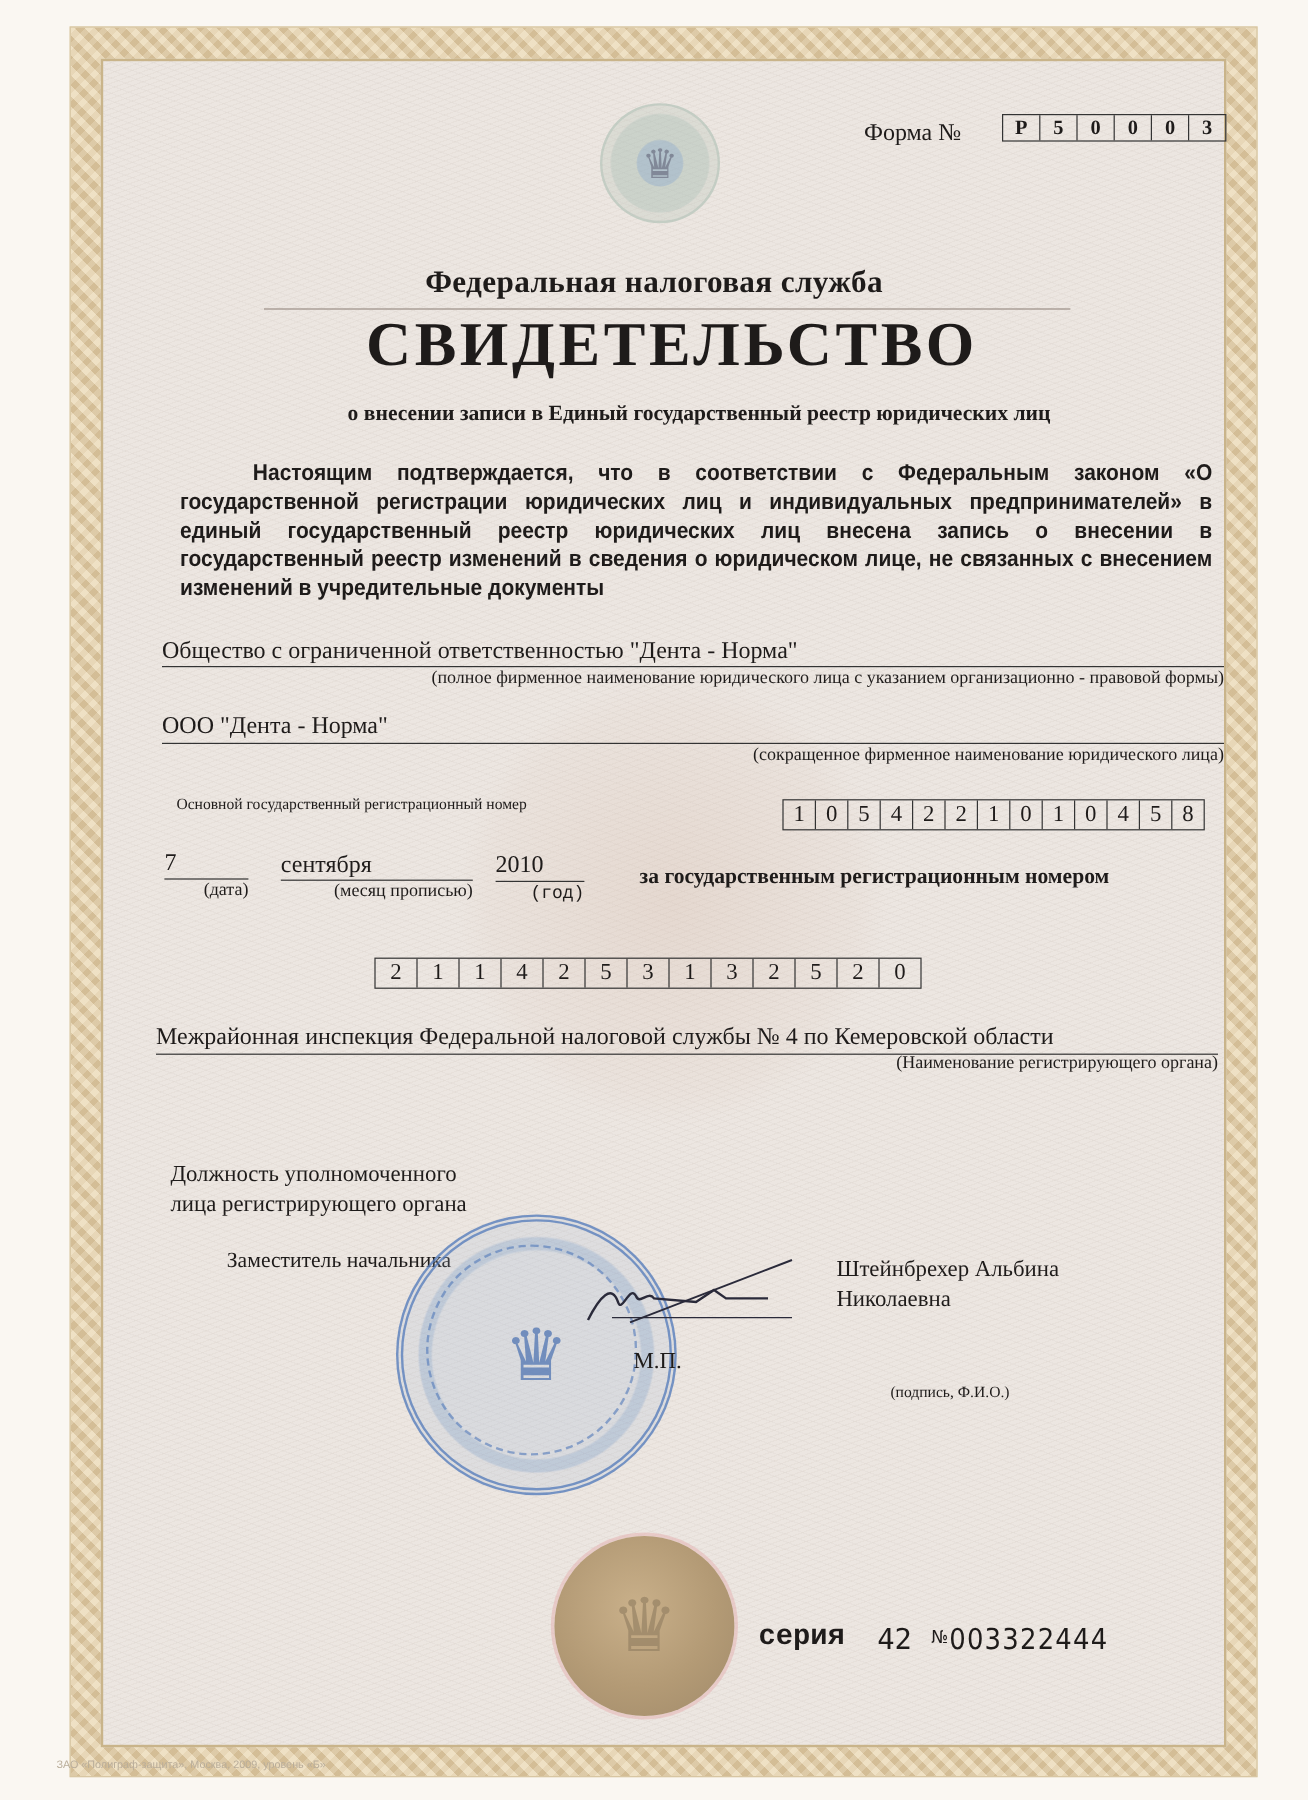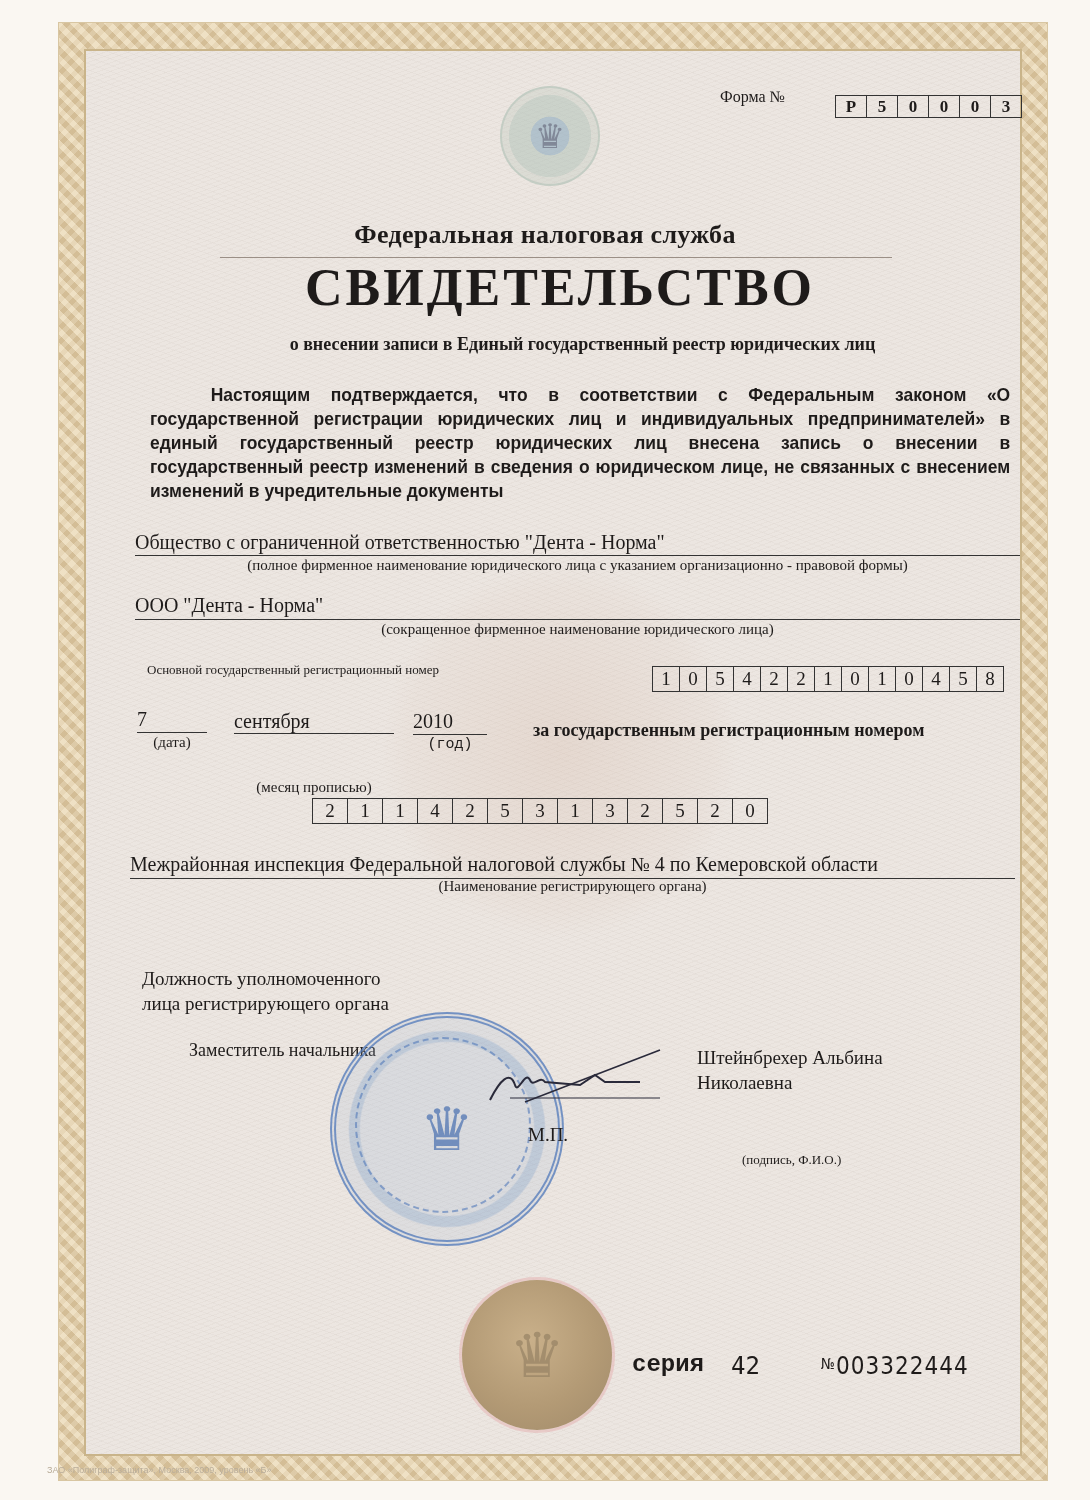--- a/index.html
+++ b/index.html
@@ -36,21 +36,21 @@
   }
   .abs { position:absolute; }
   .hologram {
     left:500px; top:86px; width:96px; height:96px; border-radius:50%;
     background:
       radial-gradient(circle, rgba(140,170,190,.6) 0 28%, rgba(170,190,180,.5) 29% 60%, rgba(190,200,190,.35) 61% 100%);
     border:2px solid rgba(180,195,185,.6);
     display:flex; align-items:center; justify-content:center;
   }
   .hologram .eagle { font-size:34px; color:rgba(90,90,110,.55); }
-  .form-label { left:720px; top:88px; font-size:16px; }
+  .form-label { left:720px; top:100px; font-size:20px; }
   .code-boxes { display:flex; border:1px solid #333; }
   .code-boxes span {
     display:inline-block; text-align:center; border-right:1px solid #333;
     font-size:17px; line-height:21px;
   }
   .code-boxes span:last-child { border-right:none; }
   .form-code { left:835px; top:95px; }
   .form-code span { width:30px; font-weight:bold; }
   .agency {
     left:0; width:1090px; top:220px; text-align:center;
@@ -67,21 +67,21 @@
   }
   .body-text {
     left:150px; top:383px; width:860px;
     font-family:"Liberation Sans Narrow","Liberation Sans", sans-serif;
     font-size:19px; font-weight:bold; line-height:24px;
     text-align:justify; text-indent:66px;
     transform:scaleX(.92); transform-origin:left top; width:935px;
   }
   .field-value { text-align:left; font-size:20px; }
   .field-line { height:1px; background:#333; }
-  .field-caption { text-align:center; font-size:15px; }
+  .field-caption { text-align:right; font-size:15px; }
   .ogrn-label { left:147px; top:662px; font-size:13px; }
   .ogrn { left:652px; top:666px; }
   .ogrn span { width:26px; font-size:19px; line-height:24px; }
   .grn { left:312px; top:798px; }
   .grn span { width:34px; font-size:19px; line-height:24px; }
   .grn-label { left:533px; top:720px; font-size:18px; font-weight:bold; }
   .pos-title { left:142px; top:966px; font-size:19px; line-height:25px; }
   .pos-value { left:168px; top:1040px; font-size:18px;margin-left:21px; }
   .signer { left:697px; top:1045px; font-size:19px; line-height:25px; }
   .sig-caption { left:742px; top:1152px; font-size:13px; }
@@ -100,21 +100,21 @@
   .signature-svg { left:470px; top:1040px; }
   .seal {
     left:462px; top:1280px; width:150px; height:150px; border-radius:50%;
     background:radial-gradient(circle at 45% 40%, #c9b08a 0%, #b39a75 55%, #a08a6a 100%);
     box-shadow:0 0 0 3px rgba(230,180,180,.55);
     display:flex; align-items:center; justify-content:center;
   }
   .seal .eagle { font-size:62px; color:rgba(150,130,100,.7); }
   .series-label { left:632px; top:1351px; font-size:24px; font-weight:bold;font-family:Liberation Mono, monospace; }
   .series-num { left:731px; top:1352px; font-size:24px; font-family:"DejaVu Sans Mono","Liberation Mono", monospace; }
-  .serial { left:821px; top:1352px; font-size:24px; font-family:"DejaVu Sans Condensed","DejaVu Sans", sans-serif; letter-spacing:1px; }
+  .serial { left:776px; top:1352px; font-size:24px; font-family:"DejaVu Sans Condensed","DejaVu Sans", sans-serif; letter-spacing:1px; }
   .serial .no { font-size:15px; vertical-align:5px; }
   .printer { left:47px; top:1465px; font-size:9px; color:#b9ad9a; font-family:"Liberation Sans", sans-serif; }
 </style>
 </head>
 <body>
 
 <div class="sheet-edge"></div>
 <div class="border-outer"></div>
 <div class="border-inner"></div>
 <div class="abs ghost-emblem"></div>
@@ -164,21 +164,21 @@
   <span>5</span>
   <span>8</span>
 </div>
 
 <div class="abs field-value" style="left:137px; top:708px; width:70px;">7</div>
 <div class="abs field-line" style="left:137px; top:732px; width:70px;"></div>
 <div class="abs field-caption" style="left:137px; top:734px; width:70px;">(дата)</div>
 
 <div class="abs field-value" style="left:234px; top:710px; width:160px;">сентября</div>
 <div class="abs field-line" style="left:234px; top:733px; width:160px;"></div>
-<div class="abs field-caption" style="left:234px; top:735px; width:160px;margin-top:44px;">(месяц прописью)</div>
+<div class="abs field-caption" style="left:234px; top:735px; width:160px;">(месяц прописью)</div>
 
 <div class="abs field-value" style="left:413px; top:710px; width:74px;">2010</div>
 <div class="abs field-line" style="left:413px; top:734px; width:74px;"></div>
 <div class="abs field-caption" style="left:413px; top:736px; width:74px;font-family:Liberation Mono, monospace;">(год)</div>
 
 <div class="abs grn-label">за государственным регистрационным номером</div>
 
 <div class="abs code-boxes grn">
   <span>2</span>
   <span>1</span>

